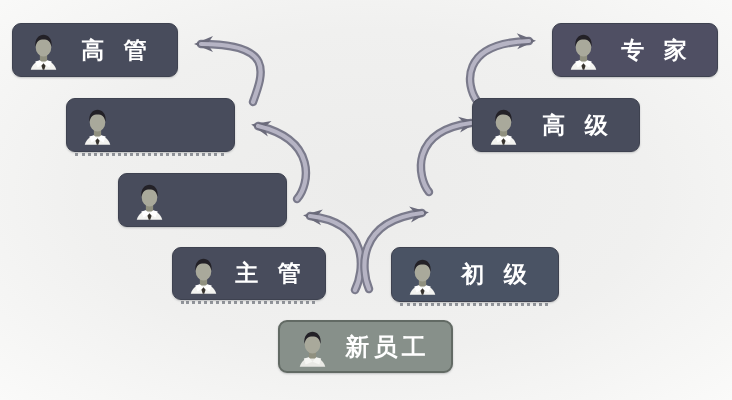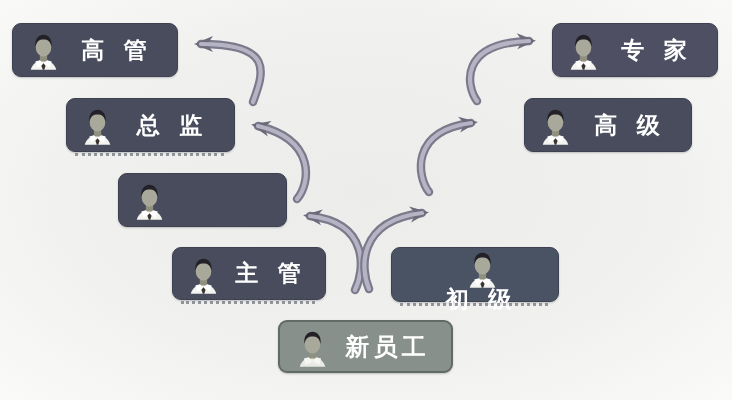--- a/index.html
+++ b/index.html
@@ -32,23 +32,23 @@
   }
   .node.new-emp{
     background:#87908a;border:2px solid #626a64;padding-left:17px;
   }
   
   #n-exec       {left:12px; top:23px; width:166px;height:54px;}
   #n-director   {left:66px; top:98px; width:169px;height:54px;}
   #n-depthead   {left:118px;top:173px;width:169px;height:54px;}
   #n-supervisor {left:172px;top:247px;width:154px;height:53px;}
   #n-expert     {left:552px;top:23px; width:166px;height:54px;background:#4f4f63;}
-  #n-senior     {left:524px;top:98px; width:168px;height:54px;align-items:center;}
+  #n-senior     {left:472px;top:98px; width:168px;height:54px;align-items:center;}
   #n-mid        {left:443px;top:172px;width:170px;height:53px;background:#4d5564;}
-  #n-junior     {left:391px;top:247px;width:168px;height:55px;background:#4a5364;flex-direction:column;}
+  #n-junior     {left:391px;top:247px;width:168px;height:55px;background:#4a5364;}
   #n-newemp     {left:278px;top:320px;width:175px;height:53px;}
 </style>
 </head>
 <body>
 
 <div class="stage">
 
   <svg class="arrows" viewBox="0 0 732 400">
     <defs>
       <marker id="ah" markerUnits="userSpaceOnUse" markerWidth="22" markerHeight="22" refX="13" refY="10" orient="auto">
@@ -102,21 +102,20 @@
       <svg viewBox="0 0 34 40" width="31" height="37">
         <path d="M3,40 C5,33 10,30.5 14,29.5 L20,29.5 C24,30.5 29,33 31,40 Z" fill="#f3f3f0"></path>
         <rect x="13" y="22" width="8" height="9" fill="#90907f"></rect>
         <path d="M13,29.5 L17,33.5 L10.5,37.5 L8,31 Z" fill="#ffffff"></path>
         <path d="M21,29.5 L17,33.5 L23.5,37.5 L26,31 Z" fill="#ffffff"></path>
         <path d="M17,33 L19.3,35.5 L17.8,40 L16.2,40 L14.7,35.5 Z" fill="#37332e"></path>
         <ellipse cx="17" cy="15" rx="8.6" ry="10.6" fill="#a9a99b"></ellipse>
         <path d="M8.2,15 C6.8,5.5 12.5,1.5 17,1.5 C21.5,1.5 27.2,5.5 25.8,15 C24.5,8.5 21.5,6.8 17,6.8 C12.5,6.8 9.5,8.5 8.2,15 Z" fill="#232127"></path>
       </svg>
     </span>
-    <span class="labelwrap"><span class="lab2">总监</span></span>
   </div>
 
   <div class="node" id="n-depthead">
     <span class="avatar">
       <svg viewBox="0 0 34 40" width="31" height="37">
         <path d="M3,40 C5,33 10,30.5 14,29.5 L20,29.5 C24,30.5 29,33 31,40 Z" fill="#f3f3f0"></path>
         <rect x="13" y="22" width="8" height="9" fill="#90907f"></rect>
         <path d="M13,29.5 L17,33.5 L10.5,37.5 L8,31 Z" fill="#ffffff"></path>
         <path d="M21,29.5 L17,33.5 L23.5,37.5 L26,31 Z" fill="#ffffff"></path>
         <path d="M17,33 L19.3,35.5 L17.8,40 L16.2,40 L14.7,35.5 Z" fill="#37332e"></path>

